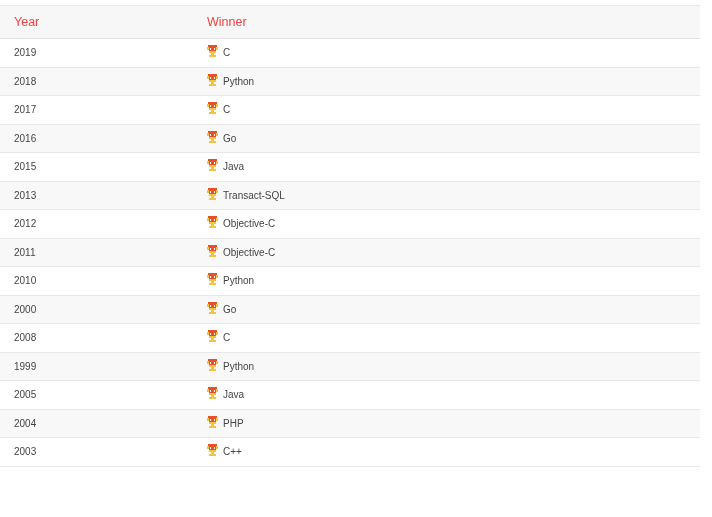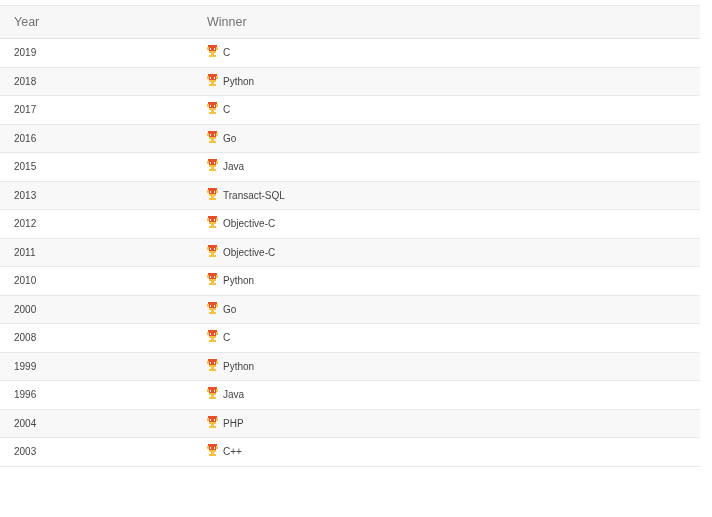--- a/index.html
+++ b/index.html
@@ -29,21 +29,21 @@
     table-layout: fixed;
     margin: 5px 0 0 0;
     font-size: 12.5px;
   }
 
   .winners-table col.col-year  { width: 193px; }
   .winners-table col.col-winner{ width: 507px; }
 
   .winners-table thead th {
     background: #f7f7f7;
-    color: #737373;
+    color: #ef4444;
     font-weight: normal;
     text-align: left;
     padding: 9px 0 9px 14px;
     border-bottom: 1px solid #e3e3e3;
     border-top: 1px solid #e8e8e8;
     font-size: 12.5px;
     line-height: 14px;
     box-sizing: border-box;
     height: 33px;
   }
@@ -284,21 +284,21 @@
                   <rect x="2" y="2" width="7" height="4" fill="#e8502a"></rect>
                   <rect x="3" y="3" width="1" height="2" fill="#ffffff"></rect>
                   <rect x="7" y="3" width="1" height="2" fill="#ffffff"></rect>
                   <rect x="2" y="6" width="7" height="2" fill="#f5c242"></rect>
                   <rect x="4" y="8" width="3" height="2" fill="#f5c242"></rect>
                   <rect x="2" y="10" width="7" height="2" fill="#f5c242"></rect>
                 </svg></span><span class="winner-name">Python</span></span>
           </td>
         </tr>
         <tr>
-          <td>1996</td>
+          <td>2005</td>
           <td>
             <span class="winner-cell"><span class="trophy-icon"><svg width="11" height="12" viewBox="0 0 11 12" xmlns="http://www.w3.org/2000/svg">
                   <rect x="1" y="0" width="9" height="2" fill="#e8502a"></rect>
                   <rect x="0" y="2" width="2" height="3" fill="#f5c242"></rect>
                   <rect x="9" y="2" width="2" height="3" fill="#f5c242"></rect>
                   <rect x="2" y="2" width="7" height="4" fill="#e8502a"></rect>
                   <rect x="3" y="3" width="1" height="2" fill="#ffffff"></rect>
                   <rect x="7" y="3" width="1" height="2" fill="#ffffff"></rect>
                   <rect x="2" y="6" width="7" height="2" fill="#f5c242"></rect>
                   <rect x="4" y="8" width="3" height="2" fill="#f5c242"></rect>

